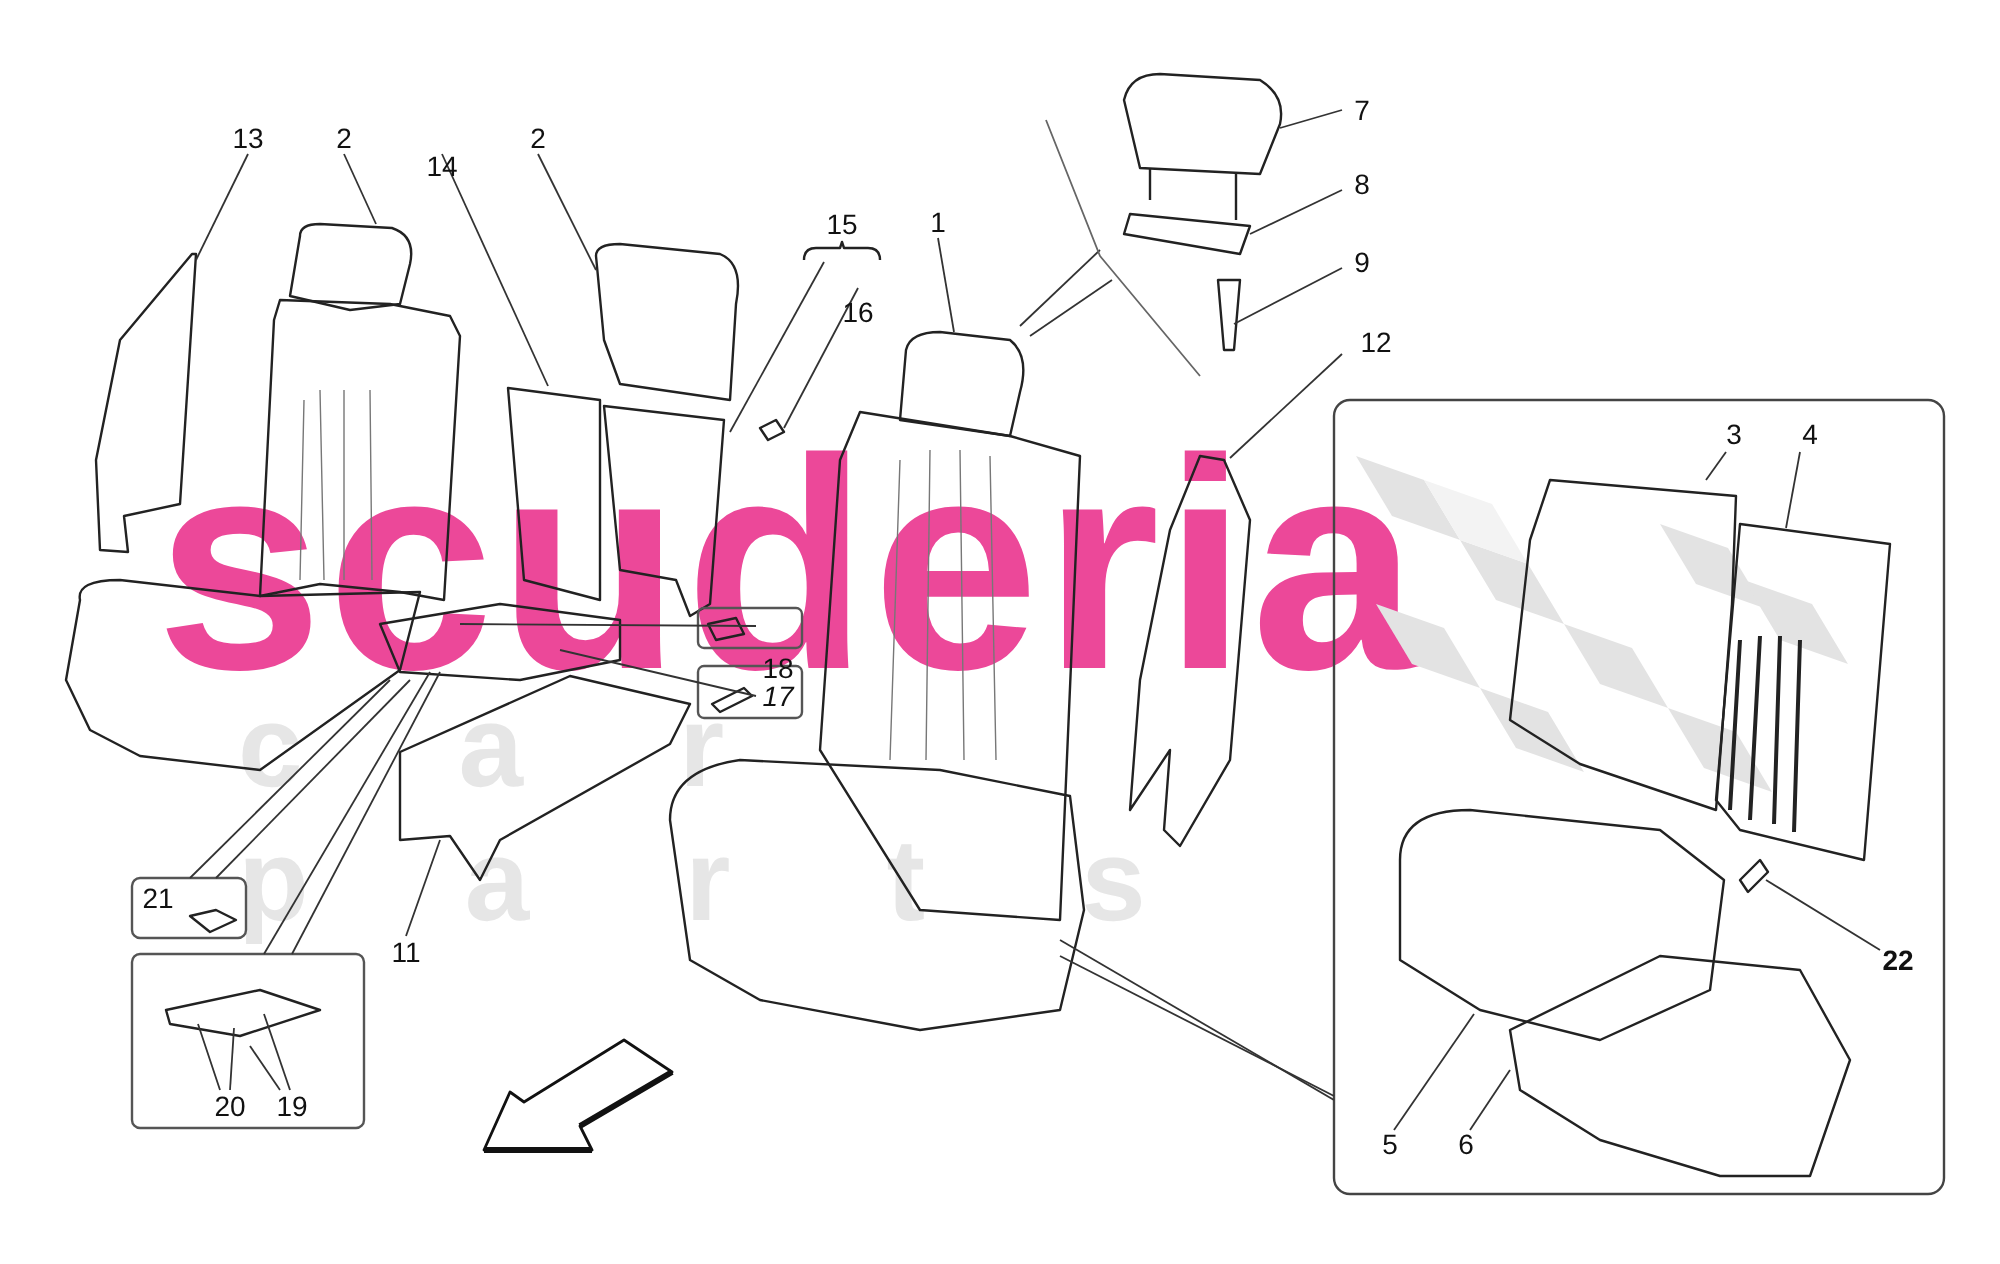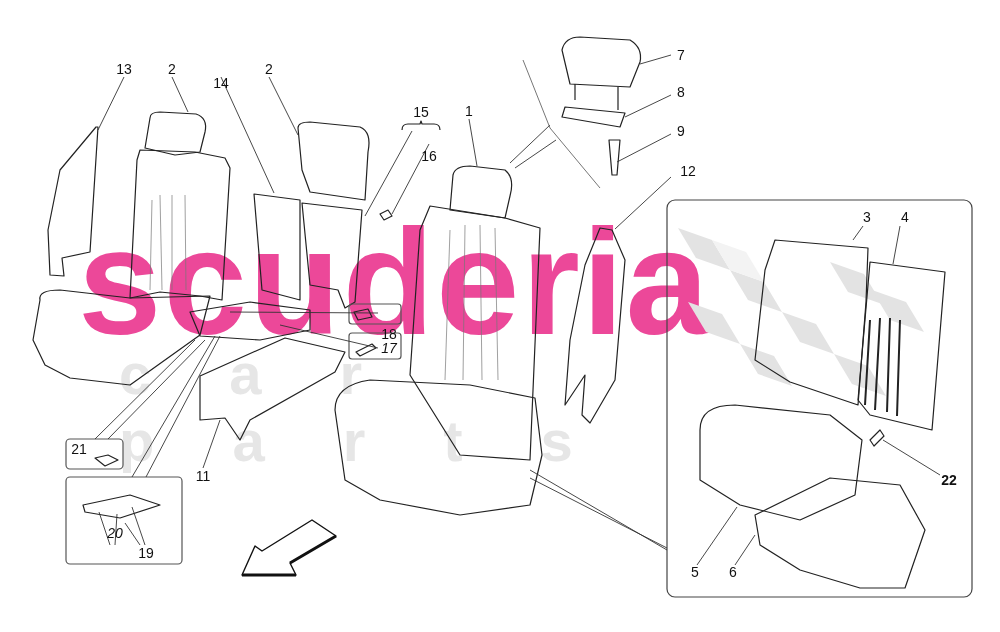--- a/index.html
+++ b/index.html
@@ -144,16 +144,16 @@
     <div class="callout" style="left: 269px; top: 69px;">2</div>
     <div class="callout" style="left: 203px; top: 476px;">11</div>
     <div class="callout" style="left: 688px; top: 171px;">12</div>
     <div class="callout" style="left: 124px; top: 69px;">13</div>
     <div class="callout" style="left: 221px; top: 83px;">14</div>
     <div class="callout" style="left: 421px; top: 112px;">15</div>
     <div class="callout" style="left: 429px; top: 136px; margin-top: 20px;">16</div>
     <div class="callout" style="left: 389px; top: 348px; font-style: italic;">17</div>
     <div class="callout" style="left: 389px; top: 313px; margin-top: 21px;">18</div>
     <div class="callout" style="left: 146px; top: 553px;">19</div>
-    <div class="callout" style="left: 115px; top: 533px; font-style: italic;">20</div>
+    <div class="callout" style="left: 115px; top: 553px;">20</div>
     <div class="callout" style="left: 79px; top: 449px;">21</div>
     <div class="callout" style="left: 949px; top: 480px; font-weight: bold;">22</div>
   </div>
 
 </body></html>

